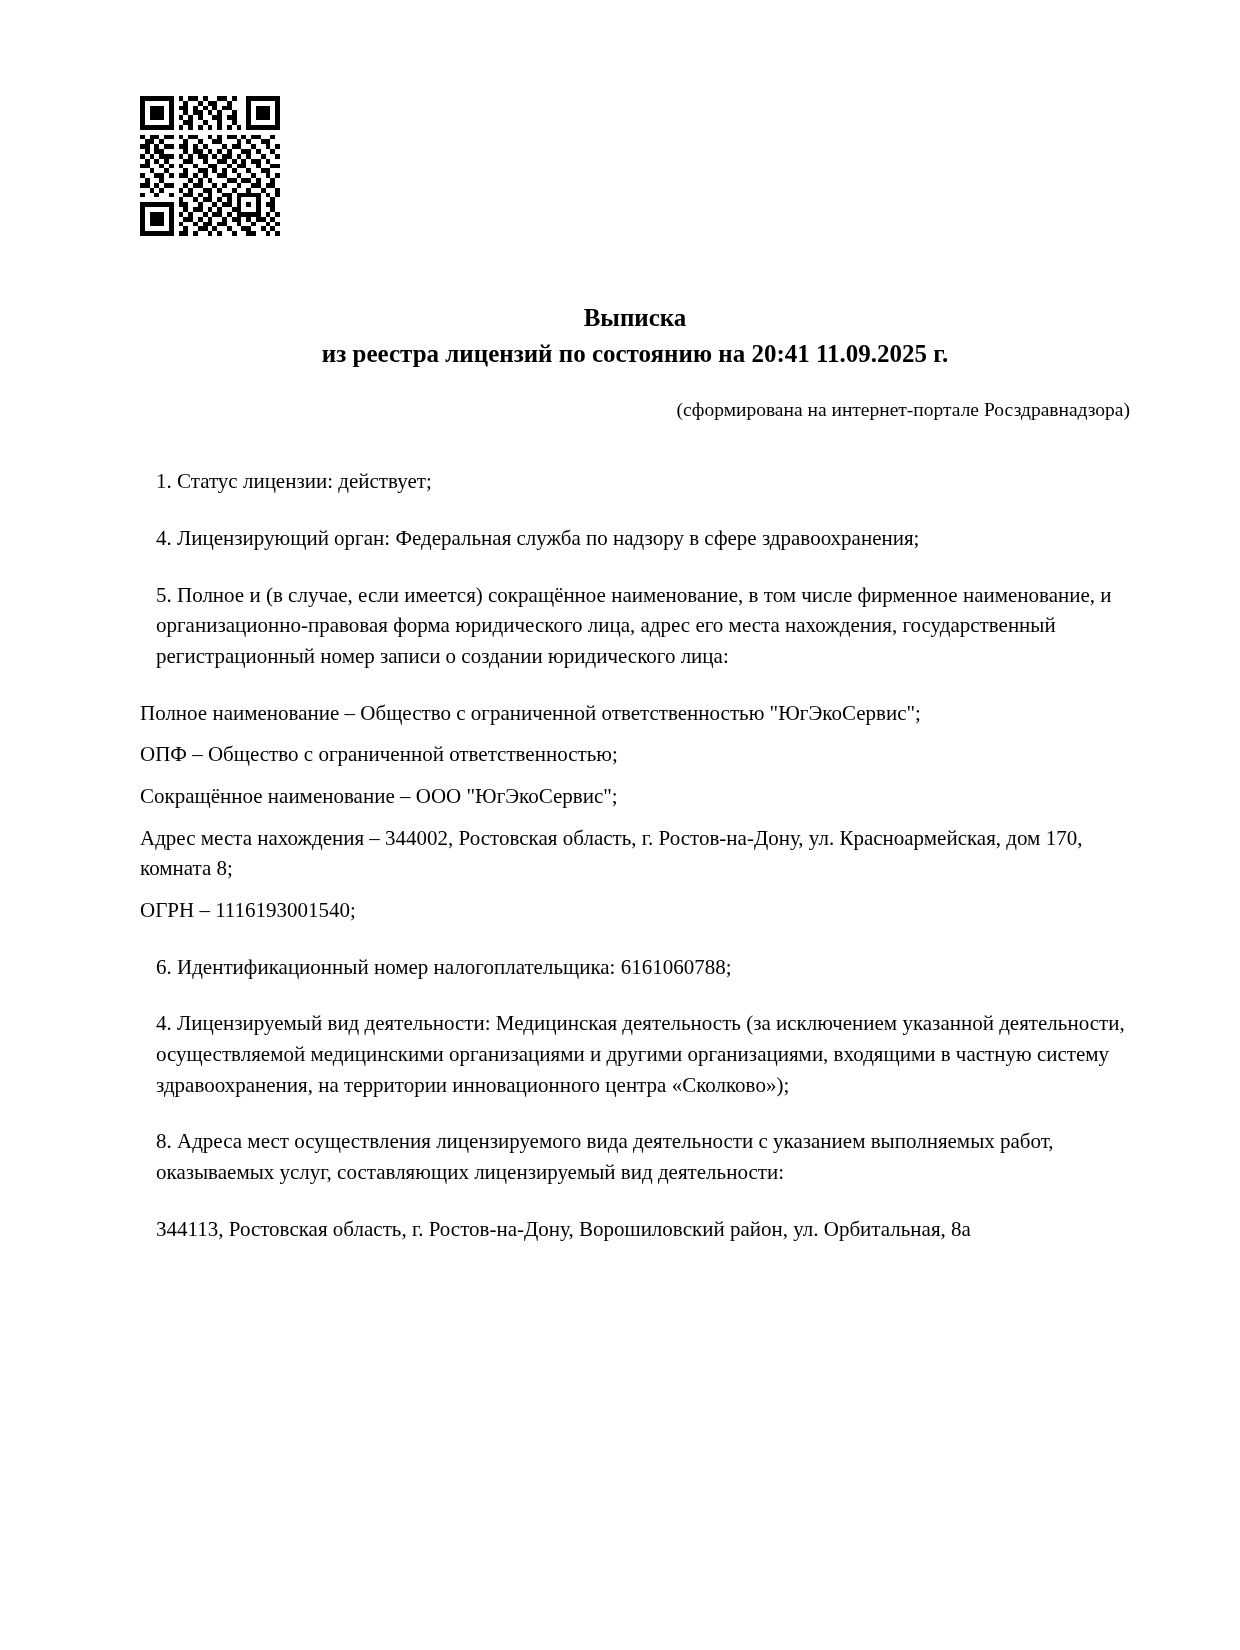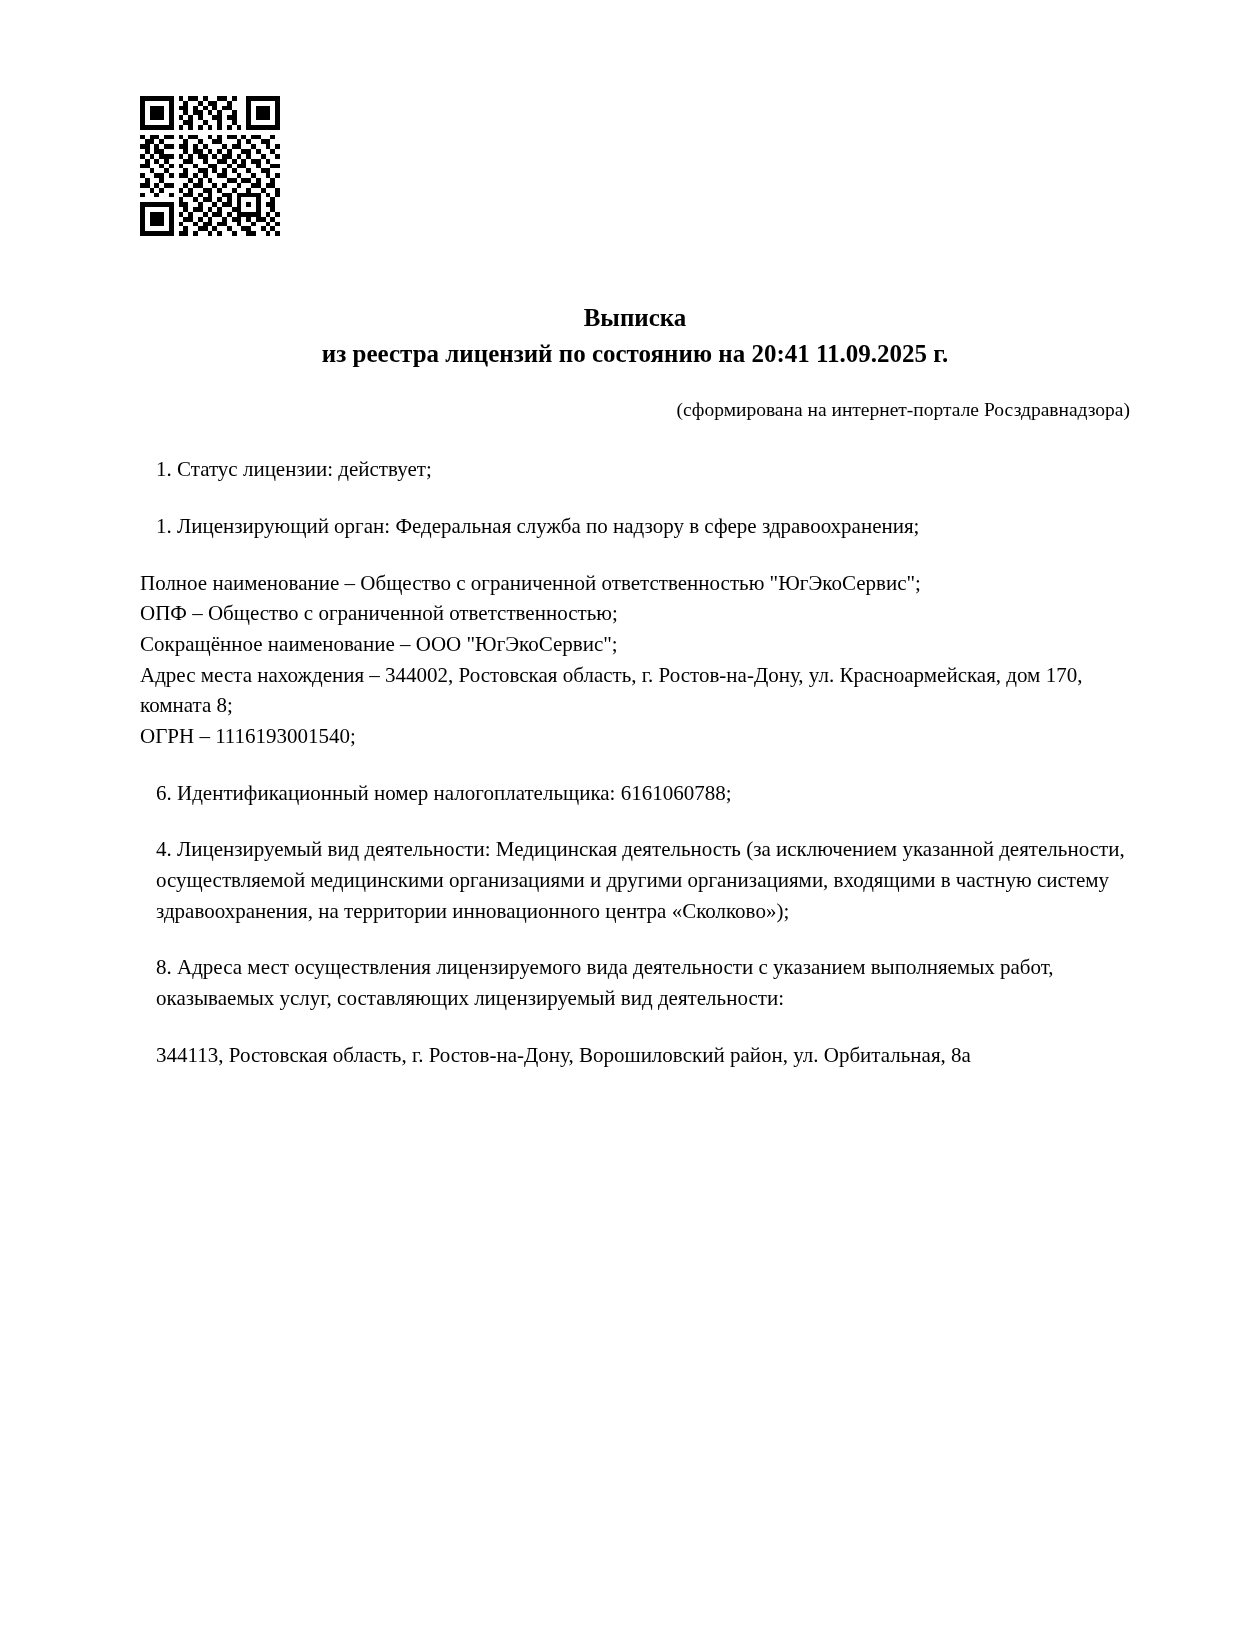--- a/index.html
+++ b/index.html
@@ -53,37 +53,38 @@
     line-height: 1.42;
     margin-bottom: 26px;
   }
   .title-line1 { display: block; }
   .title-line2 { display: block; text-align: center; }
 
   .subtitle {
     text-align: right;
     font-size: 19.5px;
     line-height: 1.3;
-    margin-bottom: 32px;
+    margin-bottom: 44px;
   }
 
   p.item {
     font-size: 21px;
     line-height: 1.46;
     margin: 0 0 26px 16px;
     text-align: left;
   }
 
   .block-lines {
     font-size: 21px;
     line-height: 1.46;
     margin: 0 0 26px 0;
   }
   .block-lines span.line {
     display: block;
+    margin-top: 11px;
   }
 </style>
 </head>
 <body>
 
 <div class="page">
 
   <div class="qr-wrap">
     <svg viewBox="0 0 29 29" width="140" height="140" role="img">
       <rect x="0" y="0" width="29" height="29" fill="#ffffff"></rect>
@@ -347,21 +348,22 @@
   <div class="doc">
 
     <div class="title-block">
       <span class="title-line1">Выписка</span>
       <span class="title-line2">из реестра лицензий по состоянию на 20:41 11.09.2025 г.</span>
     </div>
 
     <div class="subtitle">(сформирована на интернет-портале Росздравнадзора)</div>
 
     <p class="item">1. Статус лицензии: действует;</p>
-    <p class="item">1. Лицензирующий орган: Федеральная служба по надзору в сфере здравоохранения;</p>
+    <p class="item">4. Лицензирующий орган: Федеральная служба по надзору в сфере здравоохранения;</p>
+    <p class="item">5. Полное и (в случае, если имеется) сокращённое наименование, в том числе фирменное наименование, и организационно-правовая форма юридического лица, адрес его места нахождения, государственный регистрационный номер записи о создании юридического лица:</p>
 
     <div class="block-lines">
       <span class="line">Полное наименование – Общество с ограниченной ответственностью "ЮгЭкоСервис";</span>
       <span class="line">ОПФ – Общество с ограниченной ответственностью;</span>
       <span class="line">Сокращённое наименование – ООО "ЮгЭкоСервис";</span>
       <span class="line">Адрес места нахождения – 344002, Ростовская область, г. Ростов-на-Дону, ул. Красноармейская, дом 170, комната 8;</span>
       <span class="line">ОГРН – 1116193001540;</span>
     </div>
 
     <p class="item">6. Идентификационный номер налогоплательщика: 6161060788;</p>

